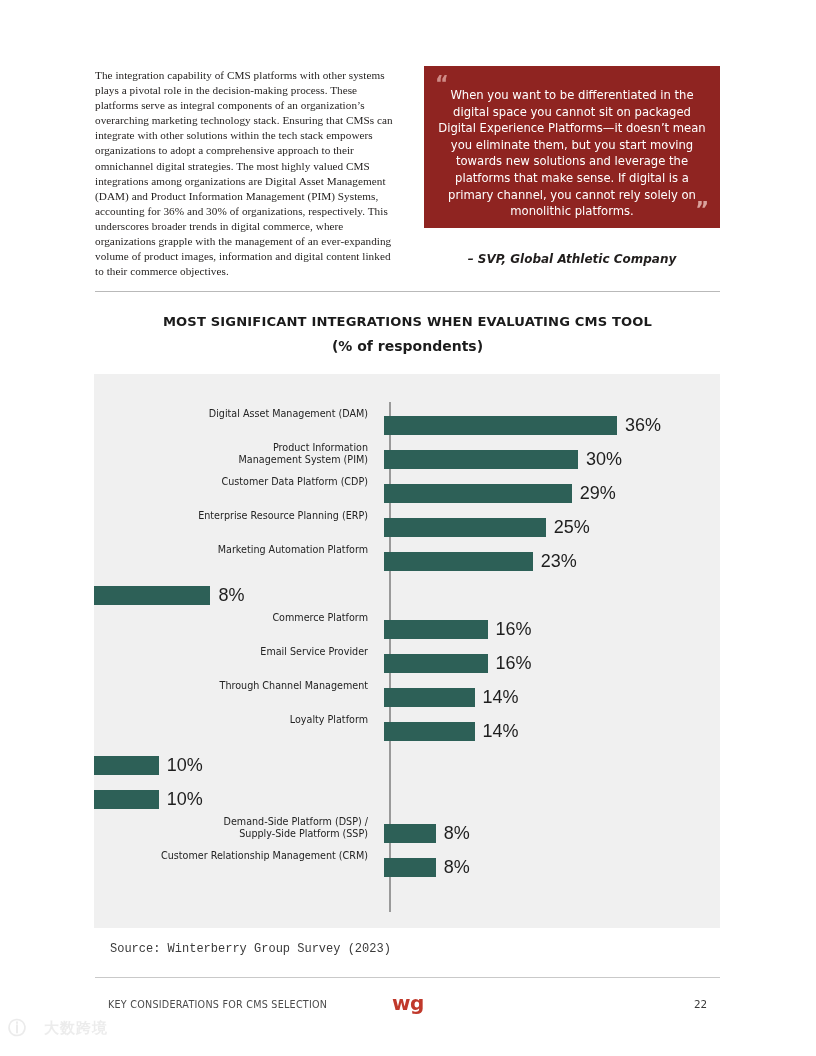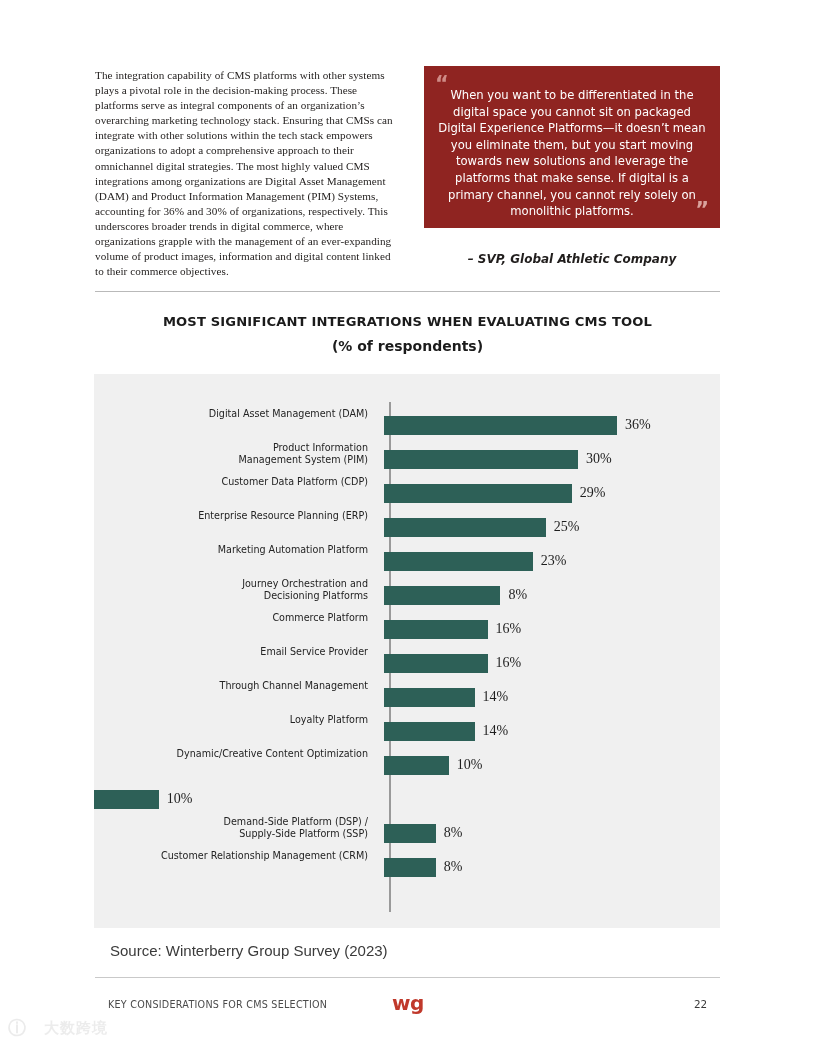--- a/index.html
+++ b/index.html
@@ -198,33 +198,33 @@
   }
 
   .bar {
     height: 19px;
     background: #2d6057;
     flex: 0 0 auto;
   }
 
   .bar-value {
     margin-left: 8px;
-    font-family: Liberation Serif, serif;
-    font-size: 14px;
+    font-family: Liberation Sans, sans-serif;
+    font-size: 18px;
     color: #1e1e1e;
     white-space: nowrap;
   }
 
   
   .source-note {
     position: absolute;
     left: 110px;
     top: 942px;
-    font-family: Liberation Sans, sans-serif;
-    font-size: 15px;
+    font-family: Liberation Mono, monospace;
+    font-size: 12px;
     color: #3a3a3a;
   }
 
   
   .footer-left {
     position: absolute;
     left: 108px;
     top: 999px;
     font-family: "DejaVu Sans", sans-serif;
     font-size: 9.6px;
@@ -342,22 +342,20 @@
           </div>
         </div>
         <div class="bar-row">
           <div class="bar-label">Marketing Automation Platform</div>
           <div class="bar-track">
             <div class="bar" style="width: 148.81px; background: rgb(45, 96, 87);"></div>
             <div class="bar-value">23%</div>
           </div>
         </div>
         <div class="bar-row">
-          <div class="bar-label">Journey Orchestration and
-Decisioning Platforms</div>
           <div class="bar-track">
             <div class="bar" style="width: 116.46px; background: rgb(45, 96, 87);"></div>
             <div class="bar-value">8%</div>
           </div>
         </div>
         <div class="bar-row">
           <div class="bar-label">Commerce Platform</div>
           <div class="bar-track">
             <div class="bar" style="width: 103.52px; background: rgb(45, 96, 87);"></div>
             <div class="bar-value">16%</div>
@@ -378,21 +376,20 @@
           </div>
         </div>
         <div class="bar-row">
           <div class="bar-label">Loyalty Platform</div>
           <div class="bar-track">
             <div class="bar" style="width: 90.58px; background: rgb(45, 96, 87);"></div>
             <div class="bar-value">14%</div>
           </div>
         </div>
         <div class="bar-row">
-          <div class="bar-label">Dynamic/Creative Content Optimization</div>
           <div class="bar-track">
             <div class="bar" style="width: 64.7px; background: rgb(45, 96, 87);"></div>
             <div class="bar-value">10%</div>
           </div>
         </div>
         <div class="bar-row">
           <div class="bar-track">
             <div class="bar" style="width: 64.7px; background: rgb(45, 96, 87);"></div>
             <div class="bar-value">10%</div>
           </div>

